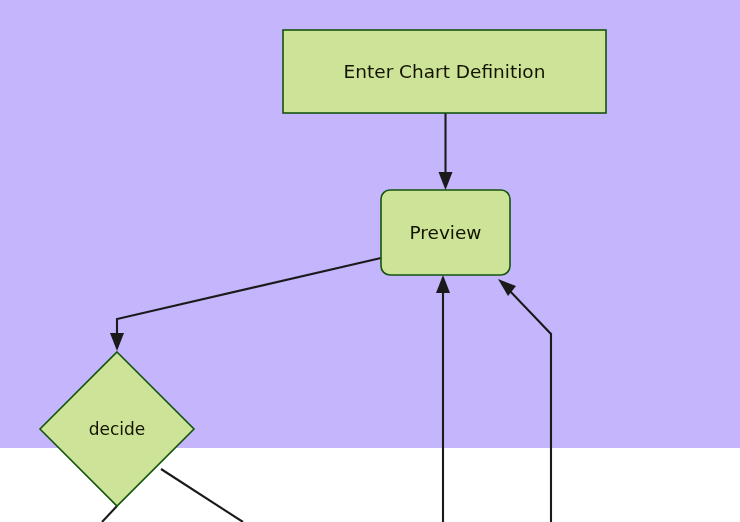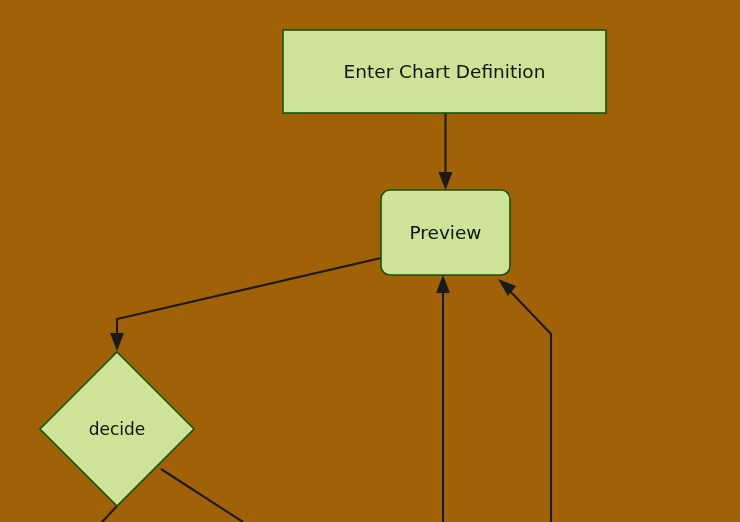--- a/index.html
+++ b/index.html
@@ -9,22 +9,22 @@
   }
   body {
     width: 740px;
     height: 522px;
     overflow: hidden;
     font-family: "DejaVu Sans", "Liberation Sans", sans-serif;
   }
   #flowchart-root {
     position: relative;
     width: 740px;
-    height: 522px;
-    background: #a16207;
+    height: 448px;
+    background: #c4b5fd;
   }
   svg#flow-svg {
     position: absolute;
     top: 0;
     left: 0;
     width: 740px;
     height: 522px;
     display: block;
   }
   .node-shape {

